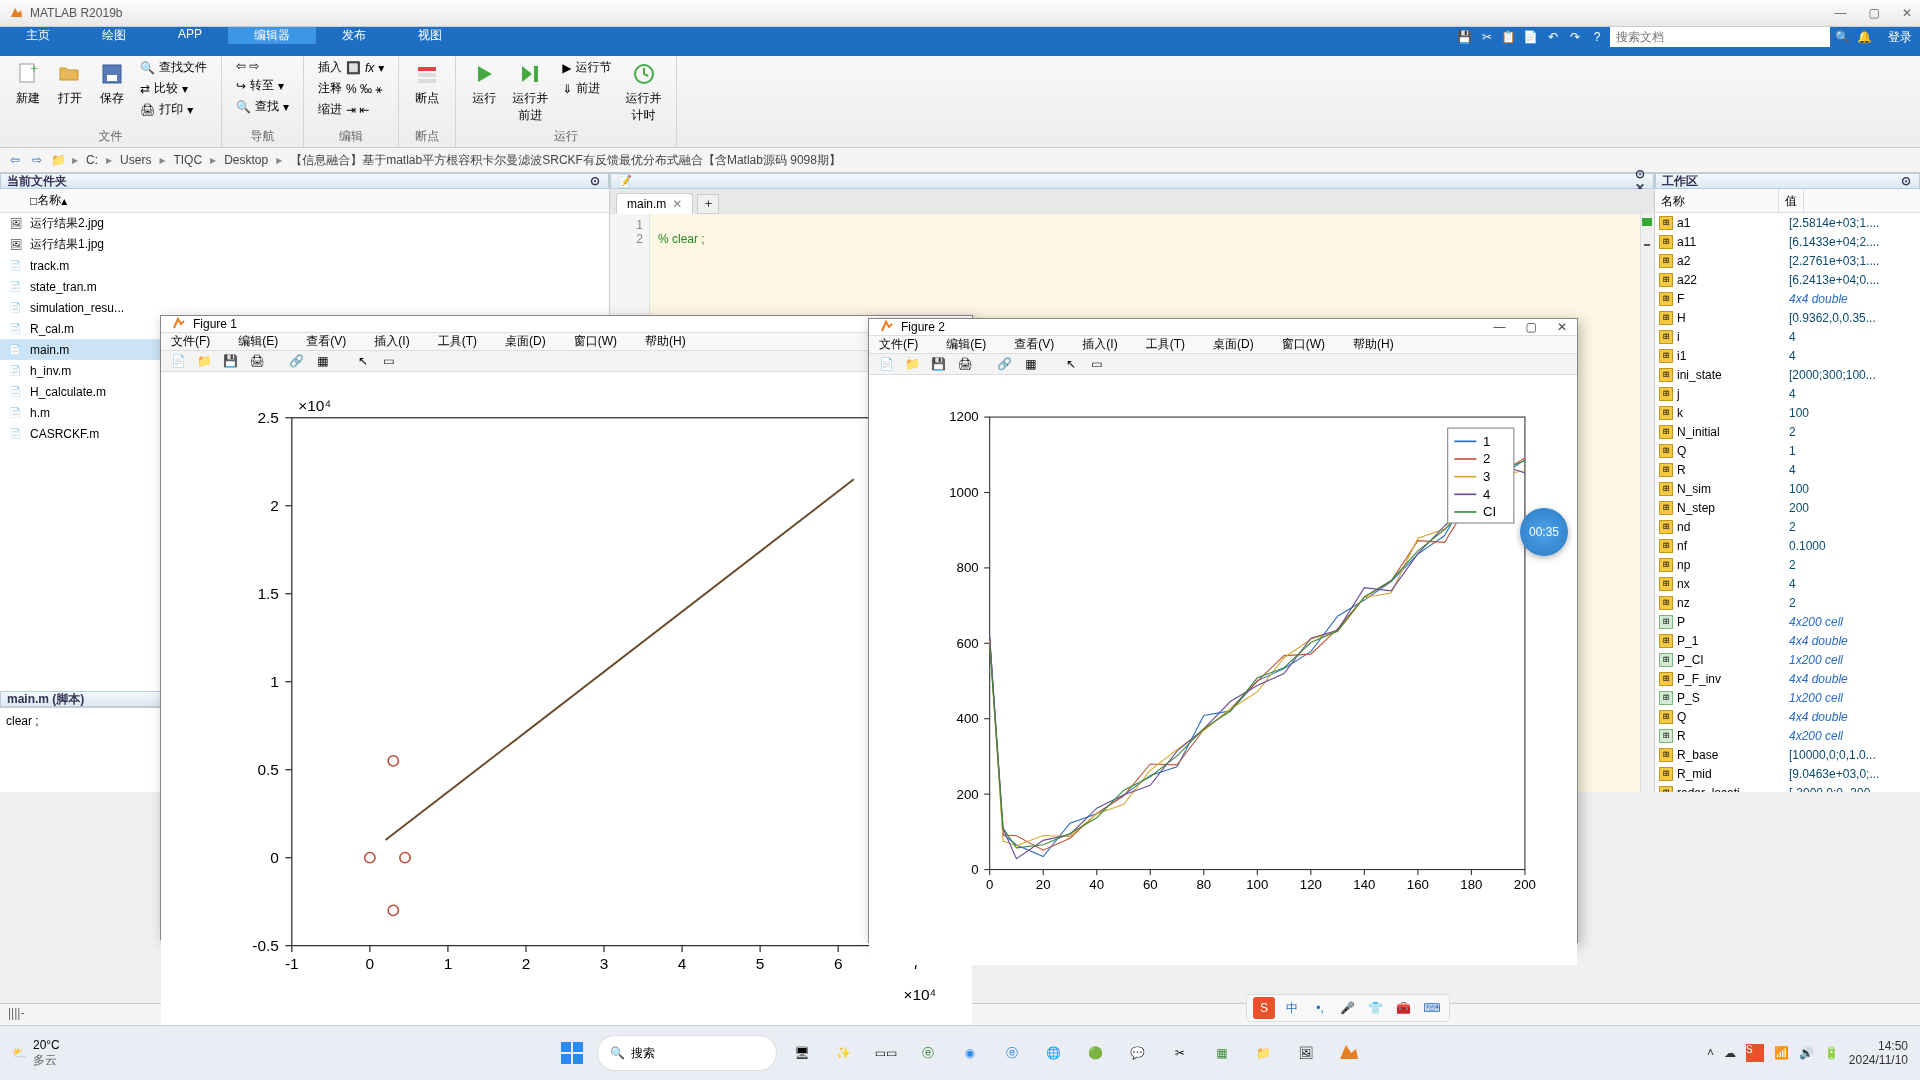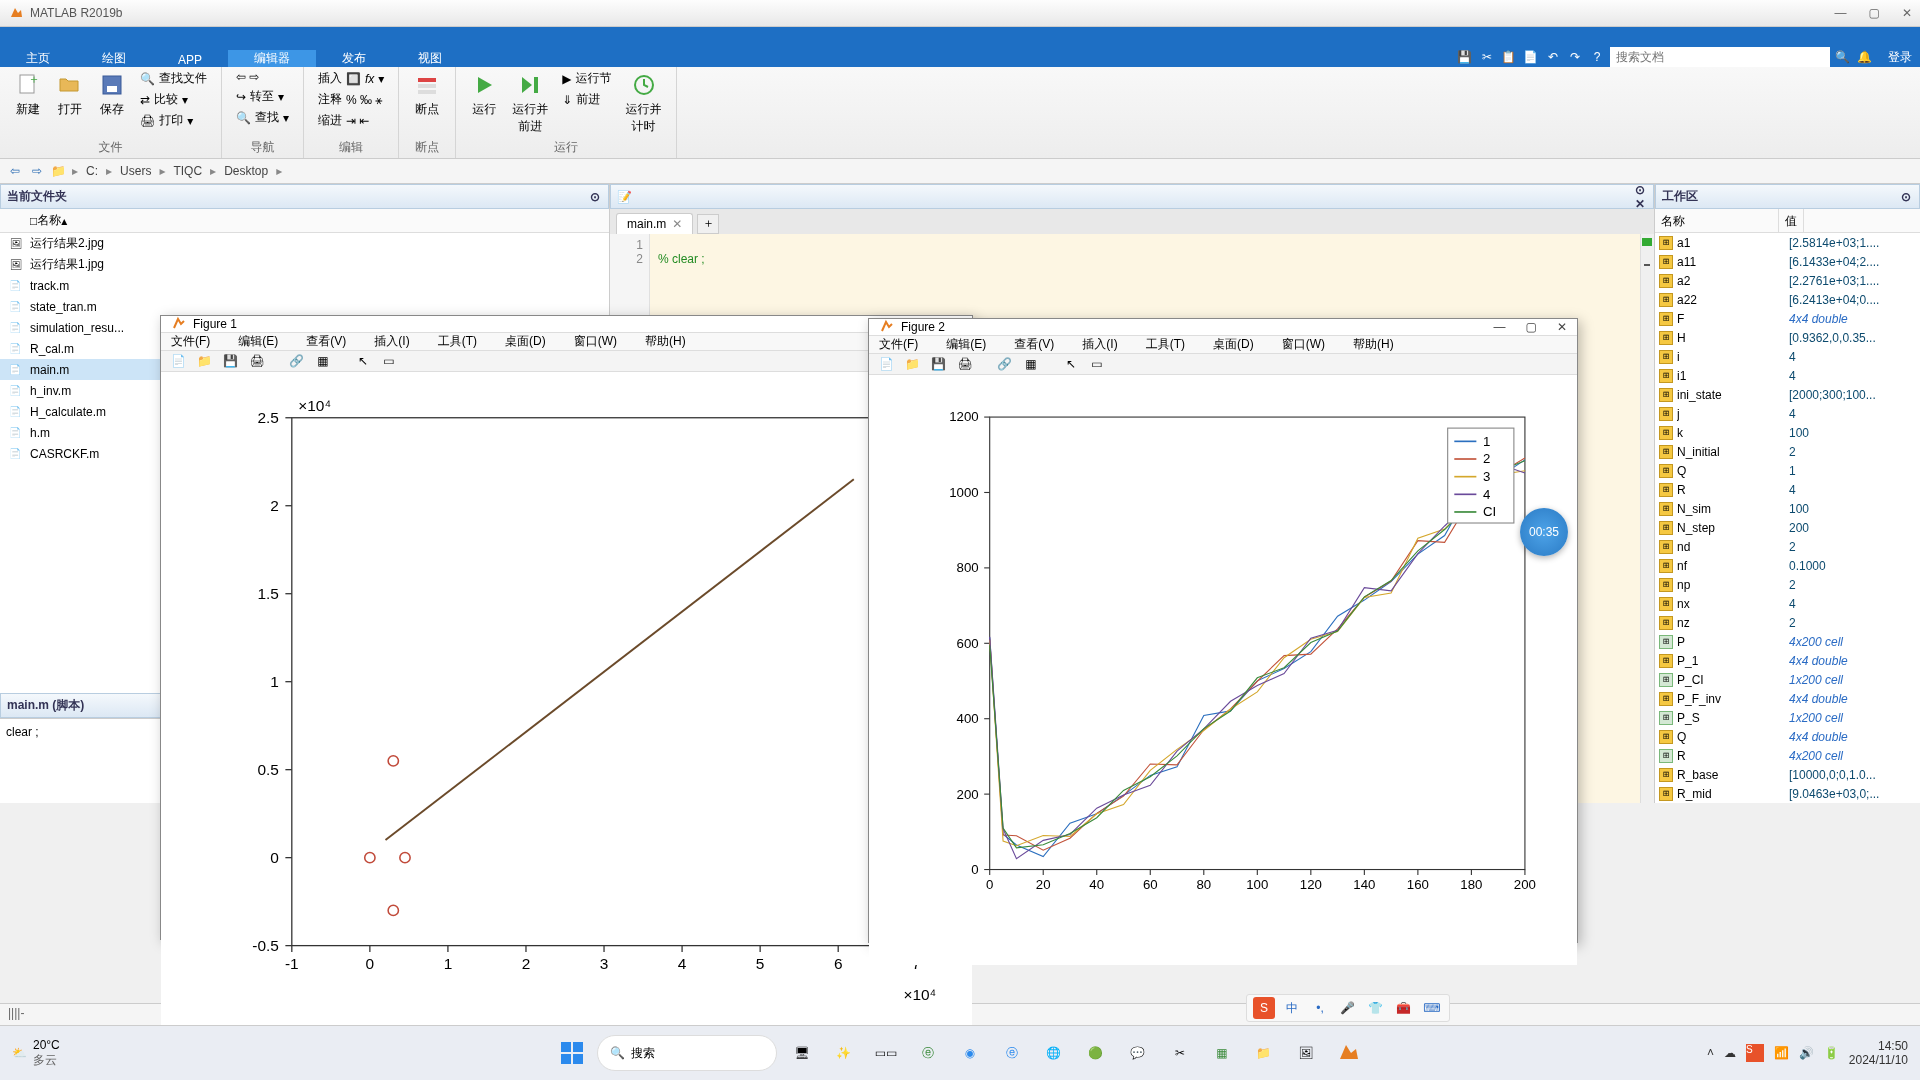--- a/index.html
+++ b/index.html
@@ -5,21 +5,21 @@
 * { margin: 0; padding: 0; box-sizing: border-box; font-family: "Microsoft YaHei", sans-serif; font-size: 12px; }
 body { background: #f0f0f0; width: 1920px; height: 1080px; overflow: hidden; position: relative; }
 
 
 .titlebar { height: 27px; background: linear-gradient(#fdfdfd, #e8e8e8); display: flex; align-items: center; padding: 0 8px; border-bottom: 1px solid #ccc; }
 .titlebar .logo { width: 16px; height: 16px; margin-right: 6px; }
 .titlebar .title { color: #555; }
 .titlebar .wincontrols { margin-left: auto; display: flex; gap: 22px; color: #666; }
 
 
-.menutabs { height: 40px; background: #1e6fc4; display: flex; align-items: flex-end; }
+.menutabs { height: 29px; background: #1e6fc4; display: flex; align-items: flex-start; }
 .menutabs .tab { padding: 0 26px; color: #fff; display: flex; align-items: center; cursor: pointer; }
 .menutabs .tab.active { background: #3d96e6; }
 .menutabs .right { margin-left: auto; display: flex; align-items: center; gap: 4px; padding-right: 8px; }
 .menutabs .icon { width: 18px; height: 18px; display: inline-flex; align-items: center; justify-content: center; color: #fff; }
 .searchbox { width: 220px; height: 20px; background: #fff; border: none; padding: 0 6px; }
 .login { color: #ffffff; margin-left: 10px; }
 
 
 .toolstrip { height: 92px; background: linear-gradient(#f8f8f8, #ededed); border-bottom: 1px solid #ccc; display: flex; }
 .toolgroup { border-right: 1px solid #d5d5d5; padding: 2px 10px; display: flex; flex-direction: column; align-items: center; justify-content: space-between; }
@@ -31,21 +31,21 @@
 .grouplabel { color: #666; text-align: center; padding-top: 2px; }
 
 
 .addressbar { height: 25px; background: #f5f5f5; border-bottom: 1px solid #ccc; display: flex; align-items: center; padding: 0 6px; gap: 4px; }
 .addressbar .navbtn { width: 18px; height: 18px; display: inline-flex; align-items: center; justify-content: center; color: #2b6cb3; cursor: pointer; }
 .addressbar .crumb { color: #444; padding: 0 4px; }
 .addressbar .sep { color: #888; }
 
 
 .main { display: flex; height: 619px; }
-.panel-title { height: 25px; background: linear-gradient(#f4f8fc, #dce8f4); border: 1px solid #b8cde0; display: flex; align-items: center; padding: 0 6px; color: #335; font-weight: bold; }
+.panel-title { height: 16px; background: linear-gradient(#f4f8fc, #dce8f4); border: 1px solid #b8cde0; display: flex; align-items: center; padding: 0 6px; color: #335; font-weight: bold; }
 .panel-title .close { margin-left: auto; cursor: pointer; width: 14px; text-align: center; }
 
 
 .leftpanel { width: 610px; display: flex; flex-direction: column; border-right: 1px solid #ccc; }
 .filelist { flex: 1; background: #fff; overflow: auto; }
 .filelist .header { height: 24px; border-bottom: 1px solid #ddd; display: flex; align-items: center; padding-left: 30px; background: #fafafa; }
 .filelist .item { height: 21px; display: flex; align-items: center; padding-left: 8px; gap: 6px; cursor: pointer; }
 .filelist .item.selected { background: #cce4f7; }
 .filelist .fileicon { width: 16px; height: 16px; display: inline-flex; align-items: center; justify-content: center; font-size: 10px; }
 .detailpanel { height: 85px; background: #fff; border-top: 1px solid #ccc; padding: 6px; }
@@ -272,20 +272,21 @@
   <span class="navbtn">📁</span>
   <span class="sep">▸</span>
   <span class="crumb">C:</span>
     <span class="sep">▸</span>
   <span class="crumb">Users</span>
     <span class="sep">▸</span>
   <span class="crumb">TIQC</span>
     <span class="sep">▸</span>
   <span class="crumb">Desktop</span>
     <span class="sep">▸</span>
+  <span class="crumb">【信息融合】基于matlab平方根容积卡尔曼滤波SRCKF有反馈最优分布式融合【含Matlab源码 9098期】</span>
 </div>
 
 <div class="main">
 
   <div class="leftpanel">
     <div class="panel-title">
       <span>当前文件夹</span>
       <span class="close">⊙</span>
     </div>
     <div class="filelist">

